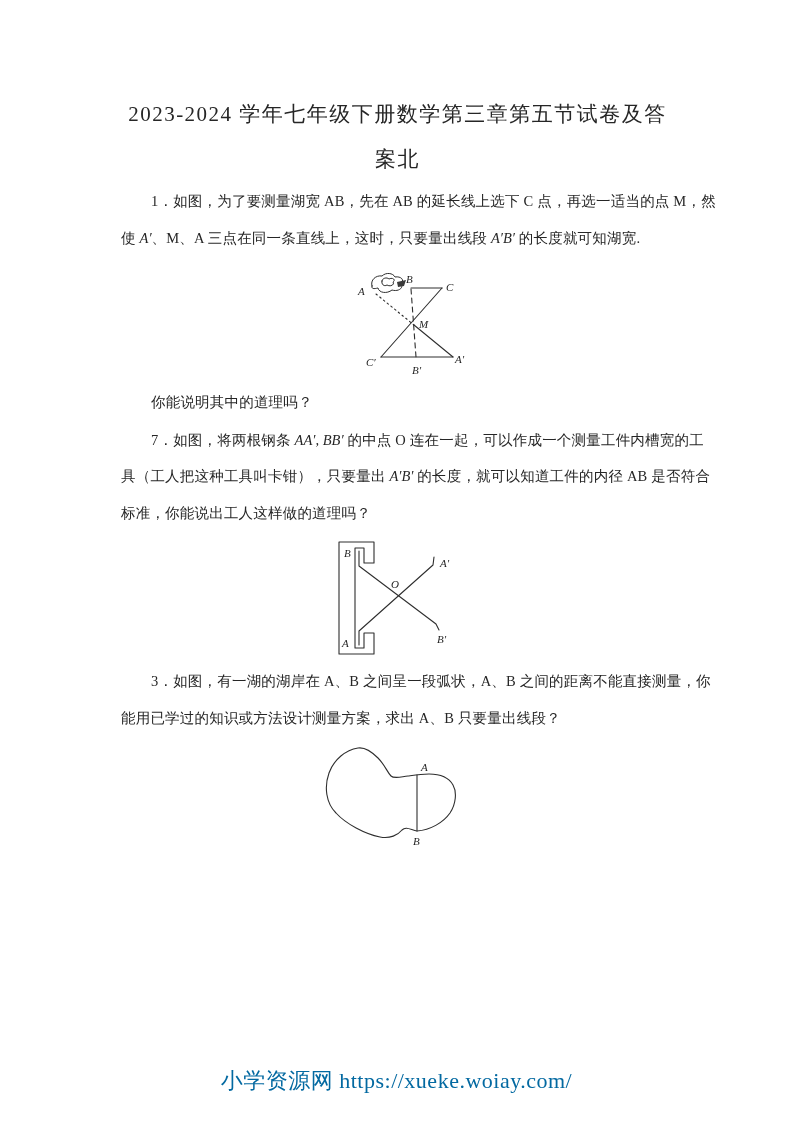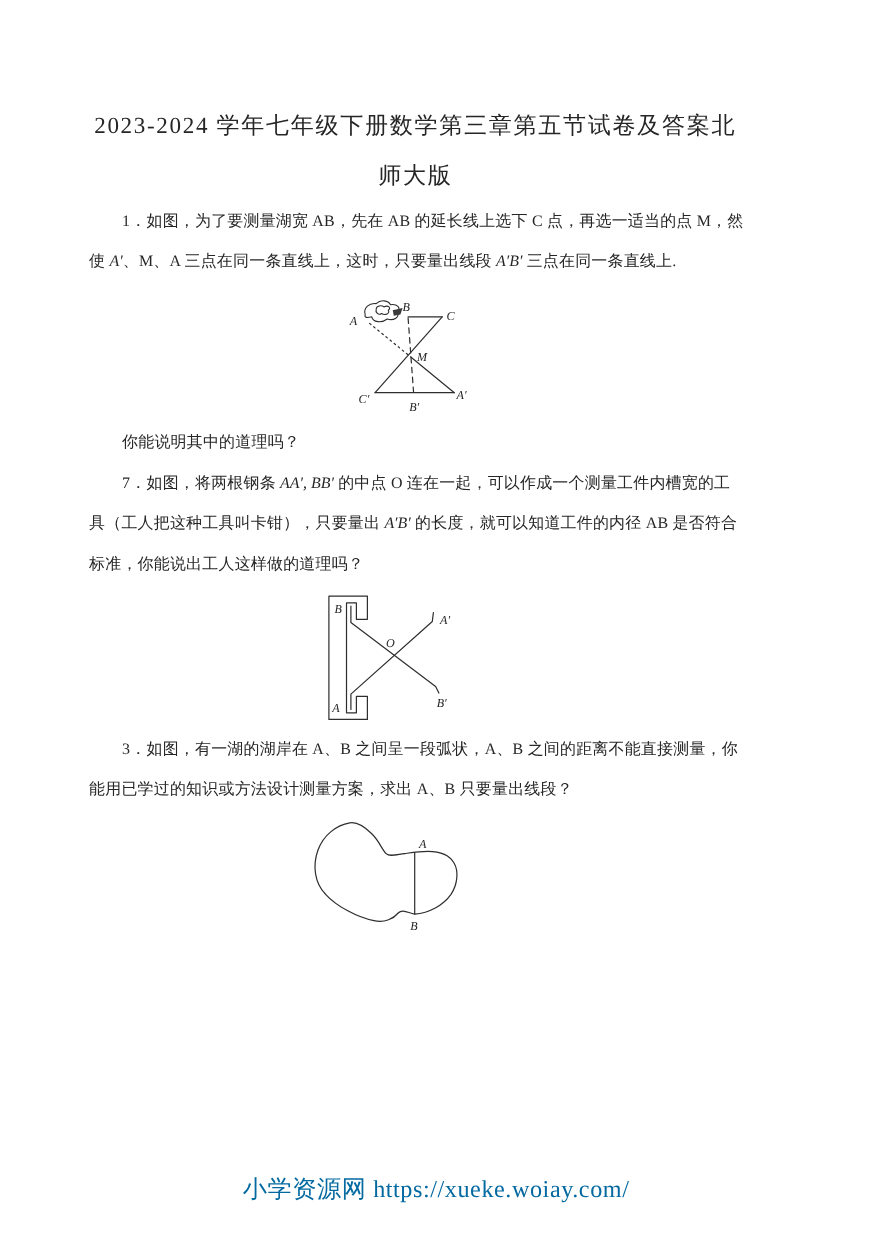--- a/index.html
+++ b/index.html
@@ -1,20 +1,20 @@
 <!DOCTYPE html>
 <html><head>
 <meta charset="utf-8">
 <style>
   html,body{margin:0;padding:0;}
   body{
     width:793px;height:1122px;background:#ffffff;position:relative;overflow:hidden;
     font-family:"Liberation Serif","DejaVu Serif",serif;color:#262626;
   }
-  .content{padding:92px 118px 0 80px;}
+  .content{padding:92px 118px 0 120px;}
   .title{text-align:center;font-size:21px;line-height:45px;letter-spacing:1.5px;font-weight:normal;margin:0;}
   .title .tline{display:block;}
   .para{margin:1px;}
   .line{font-size:14.5px;line-height:36.5px;white-space:nowrap;letter-spacing:0.2px;}
   .indent{padding-left:30px;}
   .math{font-style:italic;font-family:"Liberation Serif","DejaVu Serif",serif;letter-spacing:0;}
   .fig{display:block;}
   .fig1{margin:8px 0 2px 216px;}
   .fig2{margin:4px 0 2px 208px;}
   .fig3{margin:6px 0 0 198px;}
@@ -27,26 +27,25 @@
     font-family:Liberation Serif, serif;font-size:22px;color:#0369a1;letter-spacing:0.5px;
   }
 </style>
 </head>
 <body>
 
 <div class="content">
 
   <h1 class="title">
     <span class="tline">2023-2024 学年七年级下册数学第三章第五节试卷及答案北</span>
-    <span class="tline">师大版</span>
   </h1>
 
   <div class="para">
     <div class="line indent"><span>1．如图，为了要测量湖宽 AB，先在 AB 的延长线上选下 C 点，再选一适当的点 M，然</span></div>
-    <div class="line"><span>使 </span><span class="math">A′</span><span>、M、A 三点在同一条直线上，这时，只要量出线段 </span><span class="math">A′B′</span><span> 三点在同一条直线上.</span></div>
+    <div class="line"><span>使 </span><span class="math">A′</span><span>、M、A 三点在同一条直线上，这时，只要量出线段 </span><span class="math">A′B′</span><span> 的长度就可知湖宽.</span></div>
   </div>
 
   <svg class="fig fig1" width="170" height="118" viewBox="0 0 170 118">
 
     <path class="stroke thin" d="M36,22 C34,16 40,11 46,12 C50,8 57,9 59,13 C65,12 69,16 65,20 C68,24 62,28 56,26 C51,30 43,29 42,24 C38,25 35,25 36,22 Z"></path>
     <path class="stroke thin" d="M46,17 C46,14 51,13 53,15 C57,13 60,16 57,18 C59,21 54,23 51,21 C48,23 45,20 46,17 Z"></path>
     <path fill="#3a3a3a" d="M61,18 L70,16 L68,22 L62,23 Z"></path>
 
     <path class="stroke" d="M75,24 L106,24"></path>
     <path class="stroke" stroke-dasharray="1.6,3.2" d="M40,30 L78,61"></path>

